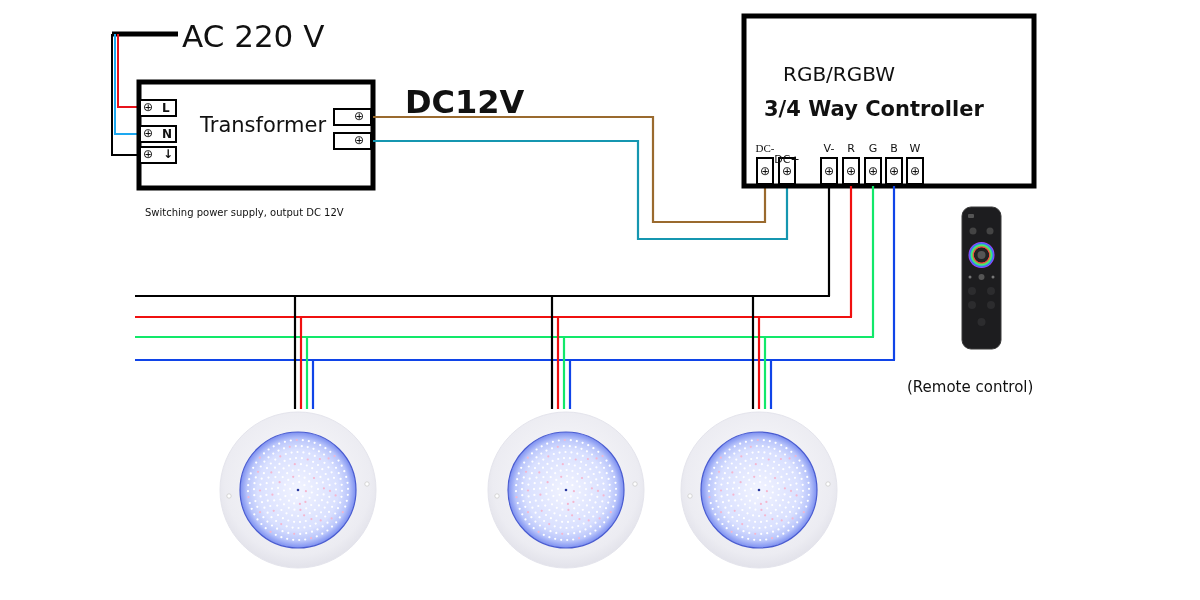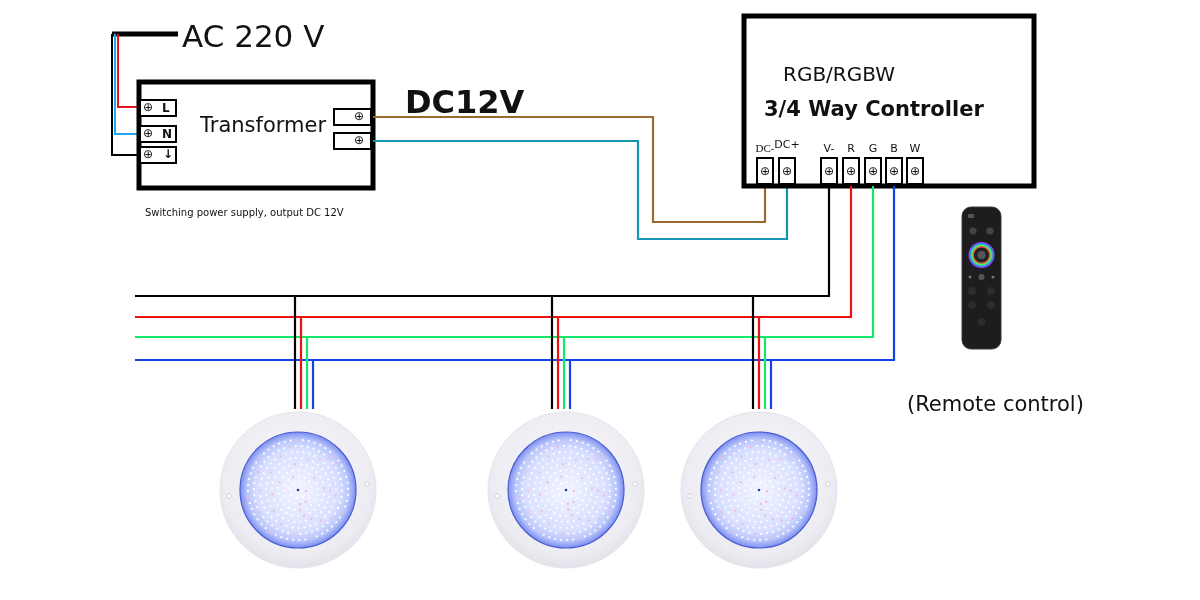--- a/index.html
+++ b/index.html
@@ -6,21 +6,21 @@
   body { width: 1200px; height: 600px; position: relative; overflow: hidden;
          font-family: "DejaVu Sans", sans-serif; color: #111; }
   svg#diagram { position: absolute; left: 0; top: 0; }
   .lbl { position: absolute; white-space: nowrap; line-height: 1; }
   .ac-label { left: 182px; top: 21px; font-size: 31px; }
   .dc-label { left: 405px; top: 86px; font-size: 32px; font-weight: bold; }
   .tr-title { left: 200px; top: 115px; font-size: 21px; }
   .tr-caption { left: 145px; top: 208px; font-size: 10px; }
   .ctl-line1 { left: 783px; top: 35px; font-size: 20px; margin-top: 29px; }
   .ctl-line2 { left: 764px; top: 99px; font-size: 21px; font-weight: bold; }
-  .remote-caption { left: 907px; top: 394px; font-size: 21px; }
+  .remote-caption { left: 907px; top: 380px; font-size: 15px; }
   .term-label { position: absolute; font-size: 11px; line-height: 1; transform: translateX(-50%); }
   .term-txt { font-size: 12px; font-weight: bold; }
 </style>
 </head>
 <body>
 
 <svg id="diagram" width="1200" height="600" viewBox="0 0 1200 600">
   <defs>
     <radialGradient id="lensGrad" cx="50%" cy="50%" r="50%">
       <stop offset="0%" stop-color="#f2f4ff"></stop>
@@ -885,21 +885,21 @@
 <div class="lbl" style="left:143px;top:127px;font-size:12px;">⊕</div>
 <div class="lbl term-txt" style="left:162px;top:128px;">N</div>
 <div class="lbl" style="left:143px;top:148px;font-size:12px;">⊕</div>
 <div class="lbl term-txt" style="left:163px;top:148px;">↓</div>
 <div class="lbl" style="left:354px;top:110px;font-size:12px;">⊕</div>
 <div class="lbl" style="left:354px;top:134px;font-size:12px;">⊕</div>
 
 <div id="ctl-term-labels">
     <div class="term-label" style="left: 765px; top: 143px; font-family: Liberation Serif, serif;">DC-</div>
     <div class="term-label" style="left: 765px; top: 165px; font-size: 12px;">⊕</div>
-    <div class="term-label" style="left: 787px; top: 139px; text-align: center;">DC+</div>
+    <div class="term-label" style="left: 787px; top: 154px; text-align: center;">DC+</div>
     <div class="term-label" style="left: 787px; top: 165px; font-size: 12px;">⊕</div>
     <div class="term-label" style="left: 829px; top: 143px;">V-</div>
     <div class="term-label" style="left: 829px; top: 165px; font-size: 12px;">⊕</div>
     <div class="term-label" style="left: 851px; top: 143px;">R</div>
     <div class="term-label" style="left: 851px; top: 165px; font-size: 12px;">⊕</div>
     <div class="term-label" style="left: 873px; top: 143px;">G</div>
     <div class="term-label" style="left: 873px; top: 165px; font-size: 12px;">⊕</div>
     <div class="term-label" style="left: 894px; top: 143px;">B</div>
     <div class="term-label" style="left: 894px; top: 165px; font-size: 12px;">⊕</div>
     <div class="term-label" style="left: 915px; top: 143px;">W</div>

